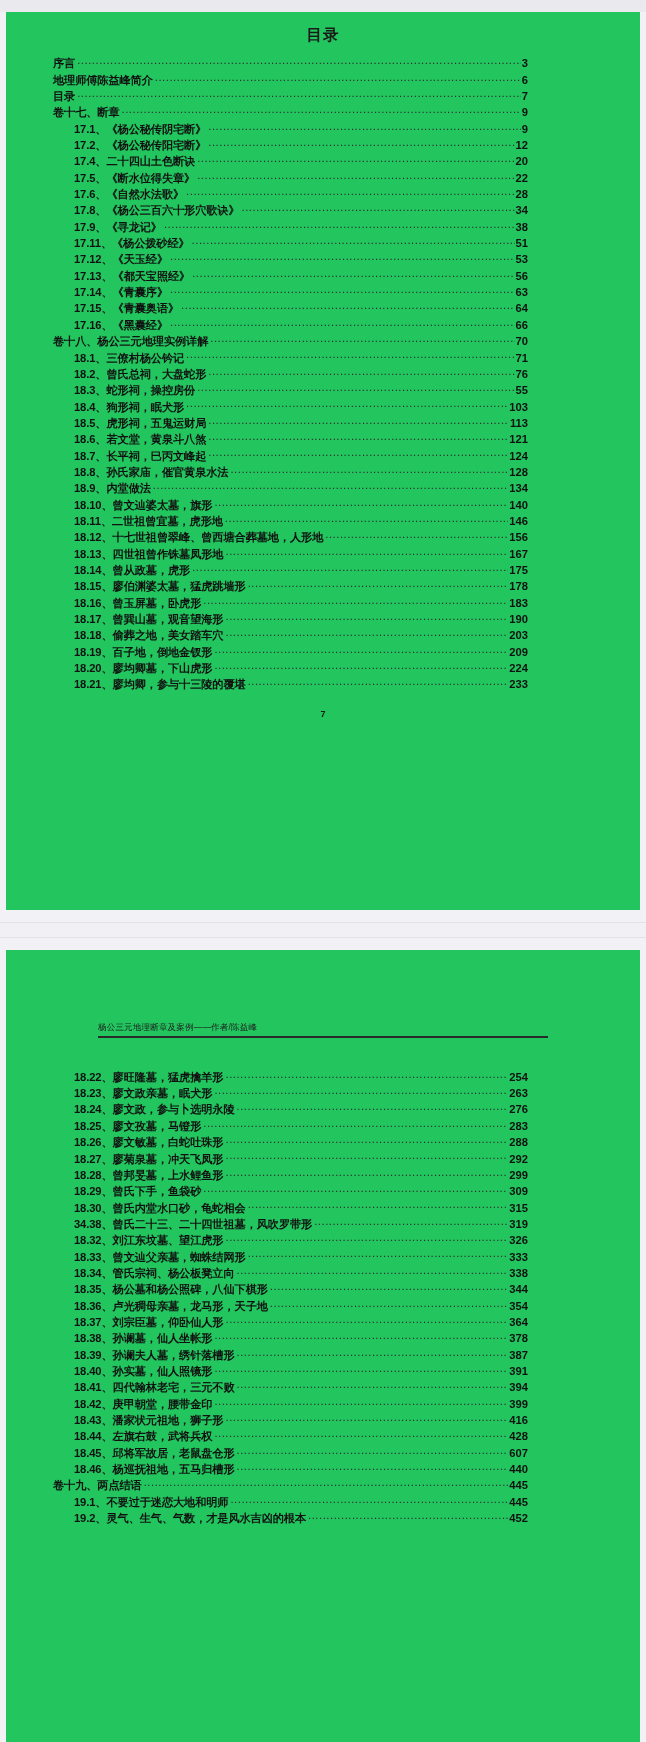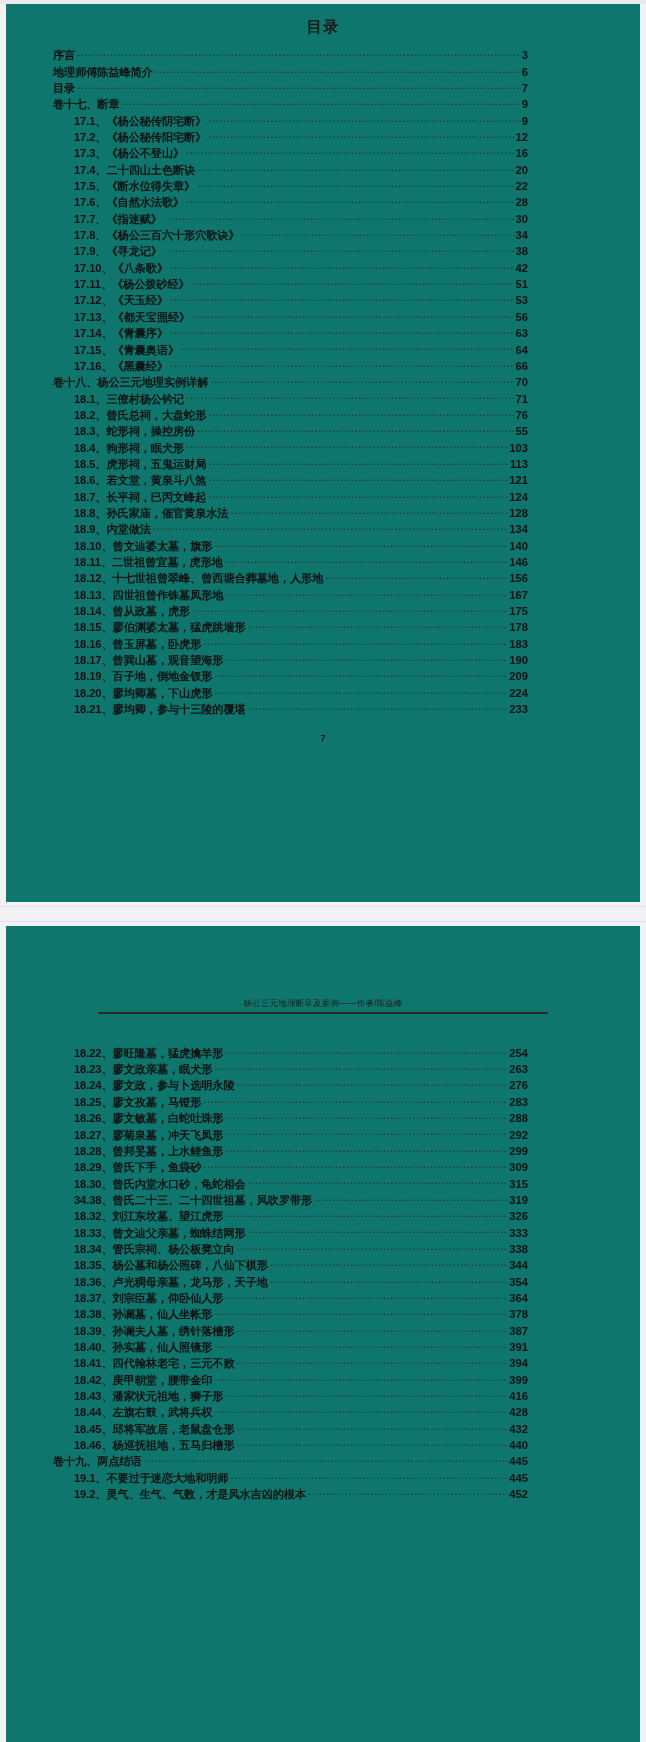--- a/index.html
+++ b/index.html
@@ -14,22 +14,22 @@
     -webkit-font-smoothing: antialiased;
   }
   .viewer {
     width: 646px;
     position: relative;
     background: #f2f2f6;
   }
   .page {
     position: relative;
     width: 634px;
-    margin: 4px auto;
-    background: #0f766e;
+    margin: 12px auto;
+    background: #22c55e;
     box-sizing: border-box;
     overflow: hidden;
   }
   .page-1 {
     height: 898px;
     padding: 0;
   }
   .page-gap {
     height: 14px;
     background: #f1f1f5;
@@ -49,21 +49,20 @@
     color: #1a1a1a;
     letter-spacing: 1px;
     padding-top: 13px;
     padding-bottom: 0;
     line-height: 1.3;
   }
   .running-head {
     margin: 0 auto;
     width: 450px;
     padding-top: 72px;
-    text-align: center;
   }
   .running-head .rh-text {
     font-family: "Liberation Sans", "DejaVu Sans", sans-serif;
     font-size: 8.5px;
     color: #1d1d1d;
     letter-spacing: 0.2px;
     display: block;
     padding-bottom: 2px;
   }
   .running-head .rh-rule {
@@ -173,58 +172,43 @@
           <span class="label">17.1、《杨公秘传阴宅断》</span>
           <span class="leader"></span>
           <span class="pageno">9</span>
         </li>
         <li class="toc-entry lvl-2">
           <span class="label">17.2、《杨公秘传阳宅断》</span>
           <span class="leader"></span>
           <span class="pageno">12</span>
         </li>
         <li class="toc-entry lvl-2">
-          <span class="label">17.3、《杨公不登山》</span>
-          <span class="leader"></span>
-          <span class="pageno">16</span>
-        </li>
-        <li class="toc-entry lvl-2">
           <span class="label">17.4、二十四山土色断诀</span>
           <span class="leader"></span>
           <span class="pageno">20</span>
         </li>
         <li class="toc-entry lvl-2">
           <span class="label">17.5、《断水位得失章》</span>
           <span class="leader"></span>
           <span class="pageno">22</span>
         </li>
         <li class="toc-entry lvl-2">
           <span class="label">17.6、《自然水法歌》</span>
           <span class="leader"></span>
           <span class="pageno">28</span>
         </li>
         <li class="toc-entry lvl-2">
-          <span class="label">17.7、《指迷赋》</span>
-          <span class="leader"></span>
-          <span class="pageno">30</span>
-        </li>
-        <li class="toc-entry lvl-2">
           <span class="label">17.8、《杨公三百六十形穴歌诀》</span>
           <span class="leader"></span>
           <span class="pageno">34</span>
         </li>
         <li class="toc-entry lvl-2">
           <span class="label">17.9、《寻龙记》</span>
           <span class="leader"></span>
           <span class="pageno">38</span>
-        </li>
-        <li class="toc-entry lvl-2">
-          <span class="label">17.10、《八条歌》</span>
-          <span class="leader"></span>
-          <span class="pageno">42</span>
         </li>
         <li class="toc-entry lvl-2">
           <span class="label">17.11、《杨公拨砂经》</span>
           <span class="leader"></span>
           <span class="pageno">51</span>
         </li>
         <li class="toc-entry lvl-2">
           <span class="label">17.12、《天玉经》</span>
           <span class="leader"></span>
           <span class="pageno">53</span>
@@ -331,20 +315,25 @@
         </li>
         <li class="toc-entry lvl-2">
           <span class="label">18.16、曾玉屏墓，卧虎形</span>
           <span class="leader"></span>
           <span class="pageno">183</span>
         </li>
         <li class="toc-entry lvl-2">
           <span class="label">18.17、曾巽山墓，观音望海形</span>
           <span class="leader"></span>
           <span class="pageno">190</span>
+        </li>
+        <li class="toc-entry lvl-2">
+          <span class="label">18.18、偷葬之地，美女踏车穴</span>
+          <span class="leader"></span>
+          <span class="pageno">203</span>
         </li>
         <li class="toc-entry lvl-2">
           <span class="label">18.19、百子地，倒地金钗形</span>
           <span class="leader"></span>
           <span class="pageno">209</span>
         </li>
         <li class="toc-entry lvl-2">
           <span class="label">18.20、廖均卿墓，下山虎形</span>
           <span class="leader"></span>
           <span class="pageno">224</span>
@@ -480,21 +469,21 @@
           <span class="pageno">416</span>
         </li>
         <li class="toc-entry lvl-2">
           <span class="label">18.44、左旗右鼓，武将兵权</span>
           <span class="leader"></span>
           <span class="pageno">428</span>
         </li>
         <li class="toc-entry lvl-2">
           <span class="label">18.45、邱将军故居，老鼠盘仓形</span>
           <span class="leader"></span>
-          <span class="pageno">432</span>
+          <span class="pageno">607</span>
         </li>
         <li class="toc-entry lvl-2">
           <span class="label">18.46、杨巡抚祖地，五马归槽形</span>
           <span class="leader"></span>
           <span class="pageno">440</span>
         </li>
         <li class="toc-entry lvl-0">
           <span class="label">卷十九、两点结语</span>
           <span class="leader"></span>
           <span class="pageno">445</span>

